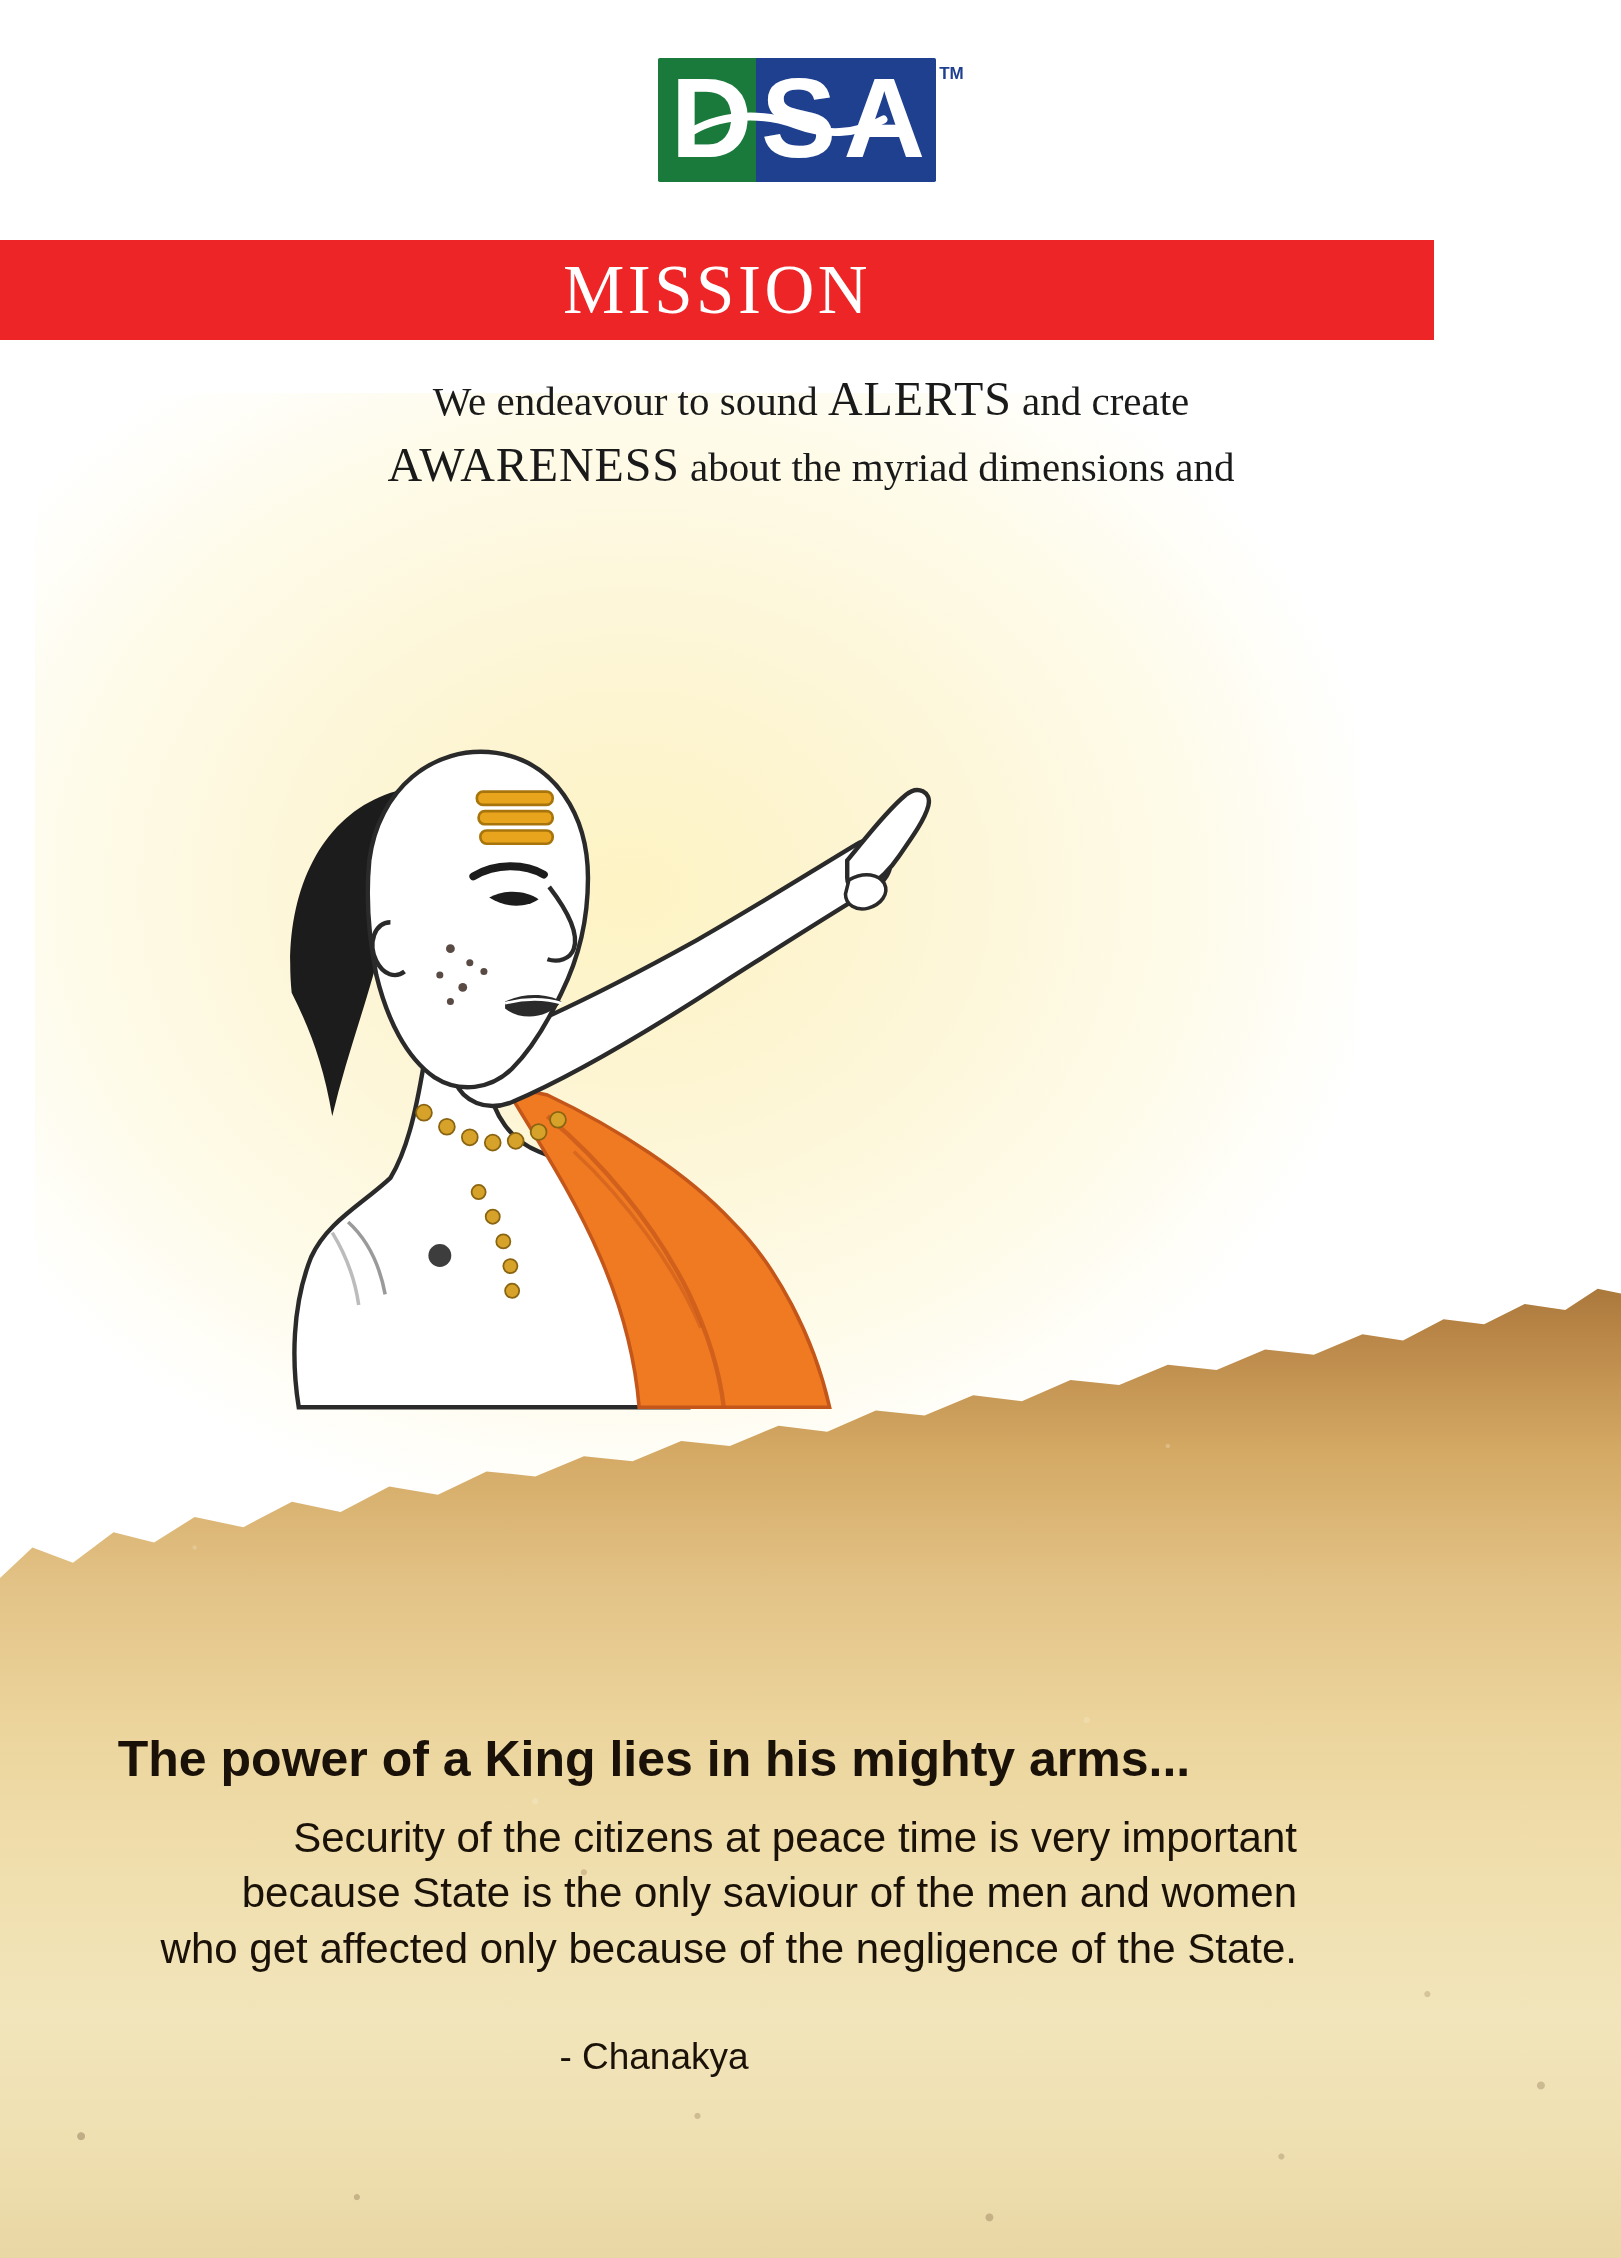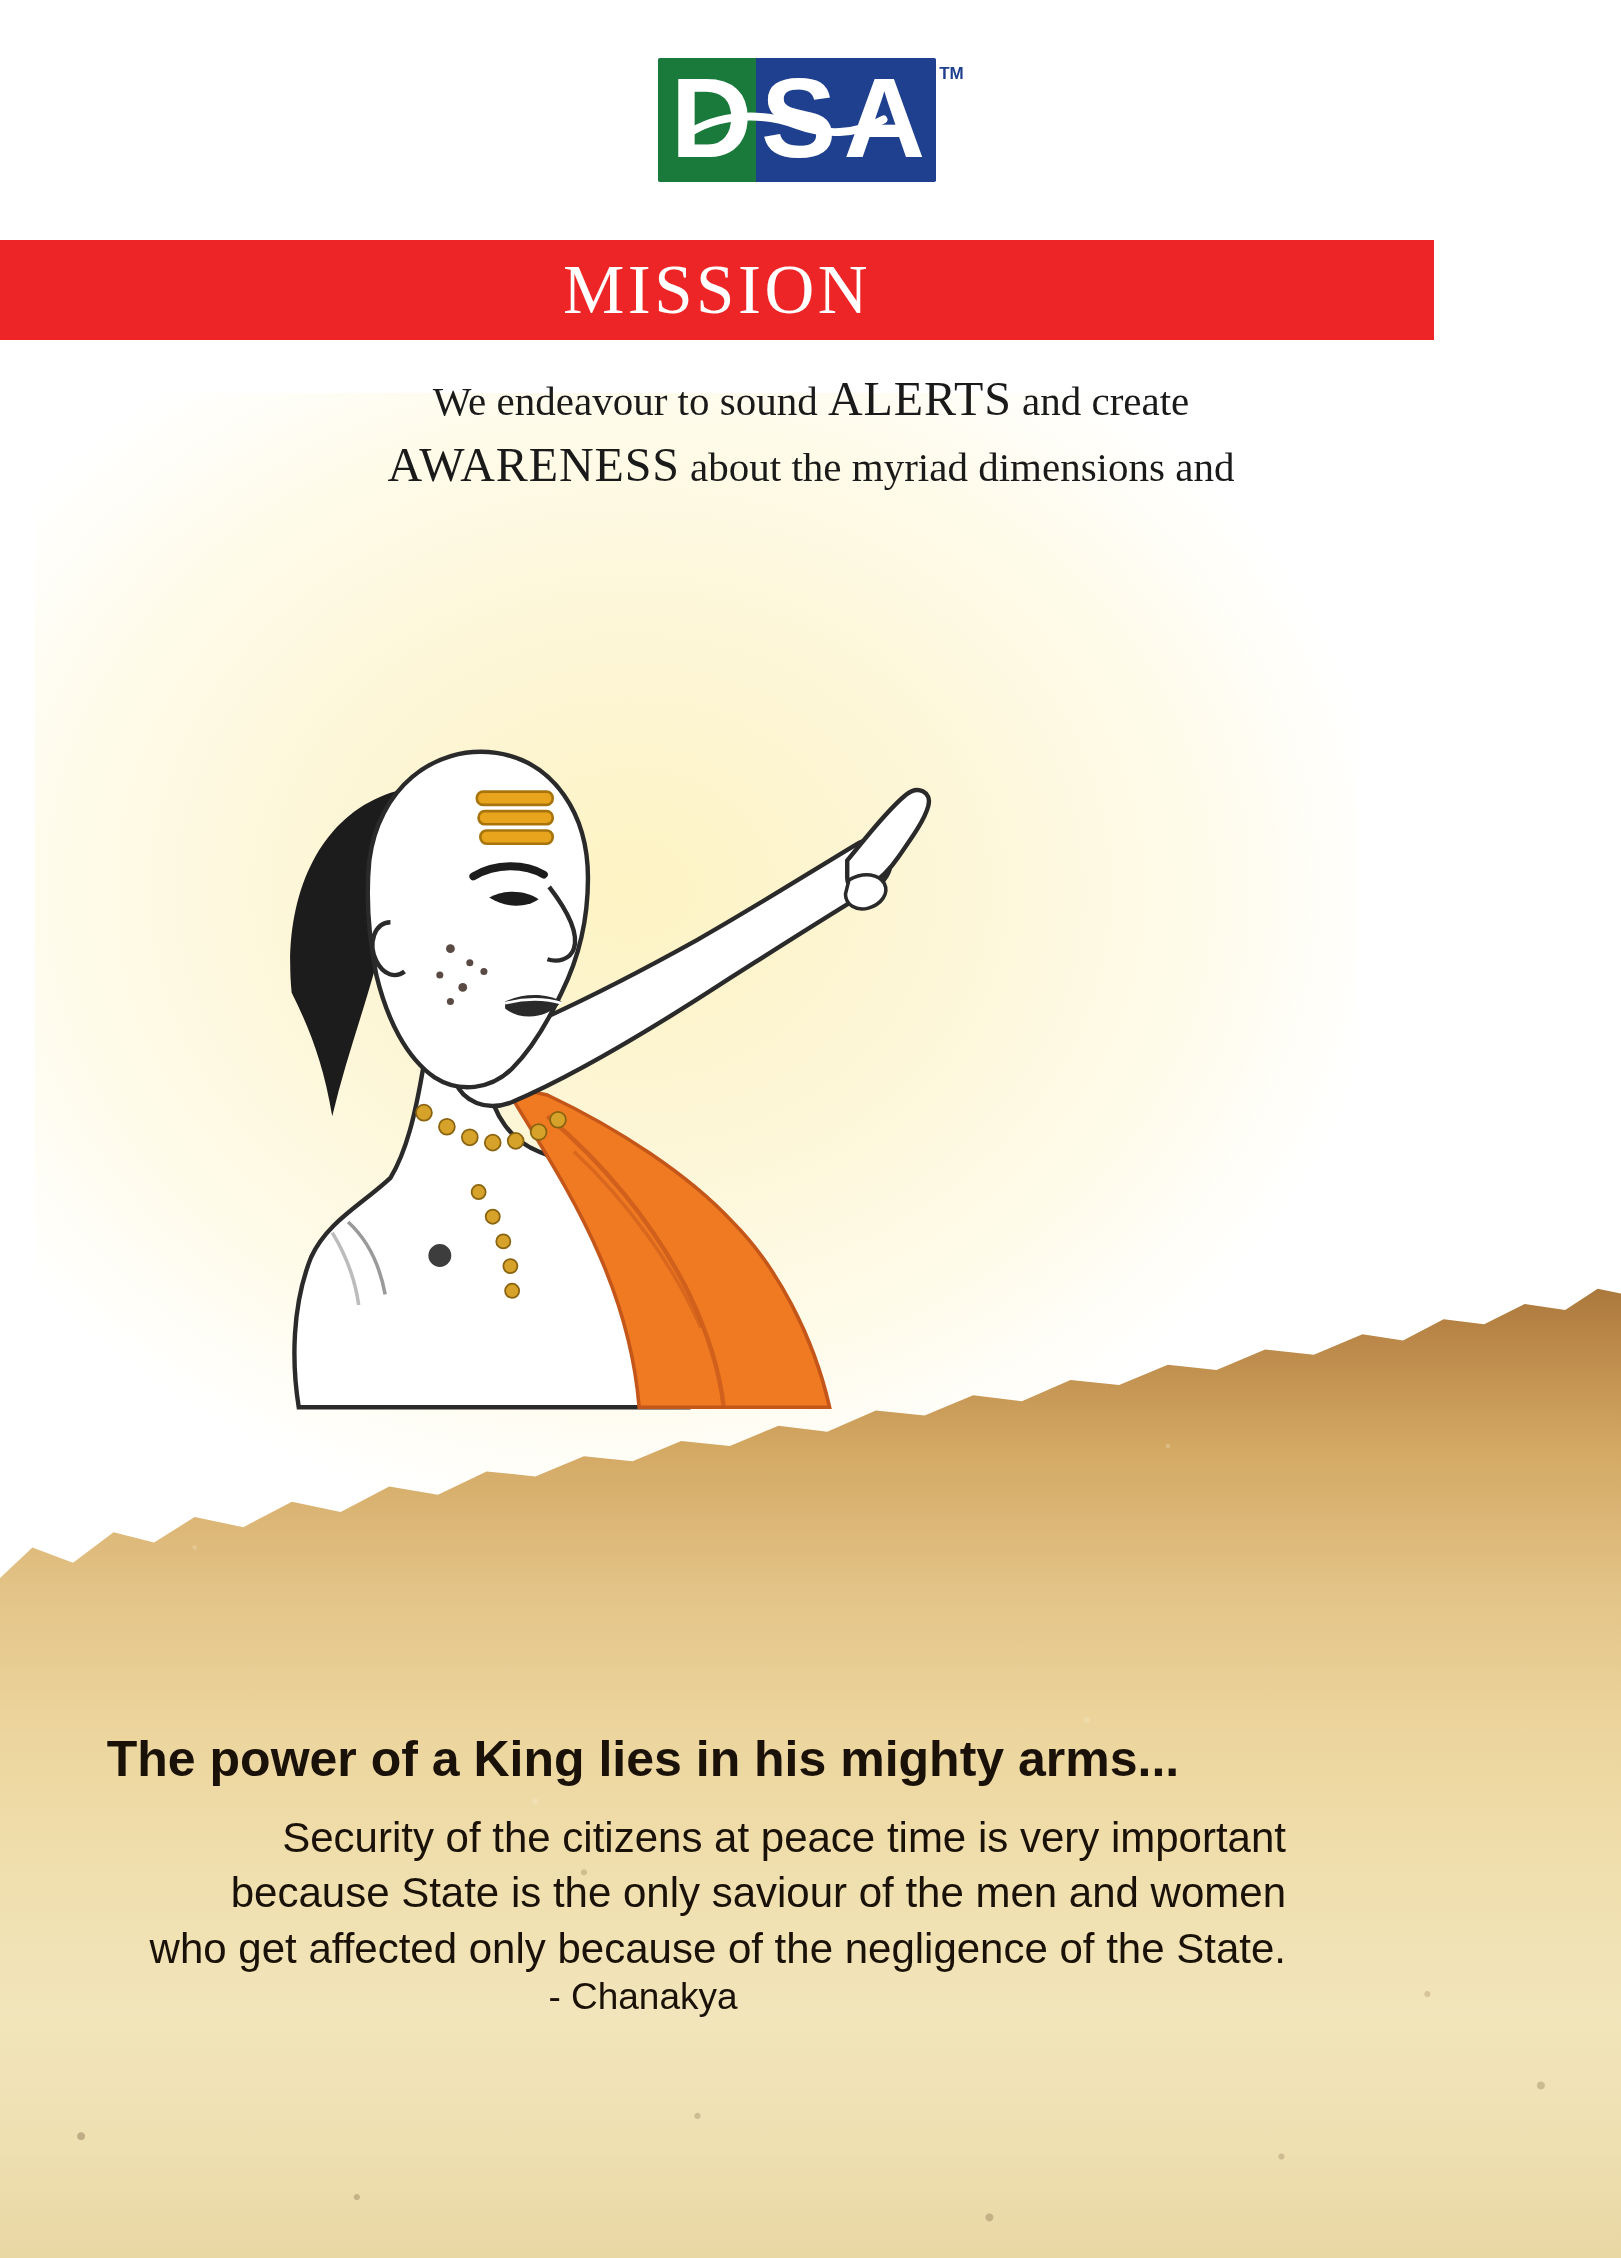--- a/index.html
+++ b/index.html
@@ -195,33 +195,35 @@
   
   .quote-block {
     position: absolute;
     left: 0;
     top: 1729px;
     width: 1286px;
     z-index: 8;
     text-align: center;
     font-family: "Liberation Sans", sans-serif;
     color: #1a1208;
+    padding-left: 11px;
   }
   .quote-headline {
     font-size: 50px;
     font-weight: bold;
     line-height: 1.2;
     margin-bottom: 21px;
   }
   .quote-body {
     font-size: 42px;
     line-height: 1.32;
     text-align: right;
   }
   .quote-author {
+    margin-top: 60px;
     font-size: 37px;
   }
 </style>
 </head>
 <body>
 
 <div class="logo-area">
   <div class="logo">
     <span class="logo-letter logo-d">D</span>
     <span class="logo-letter logo-s">S</span>

